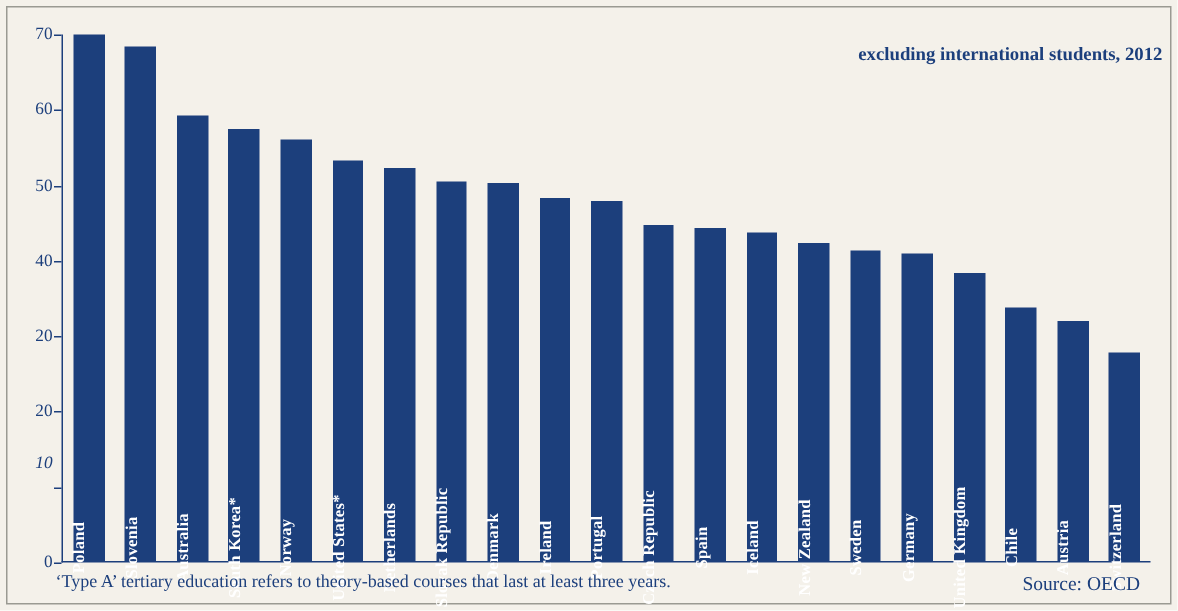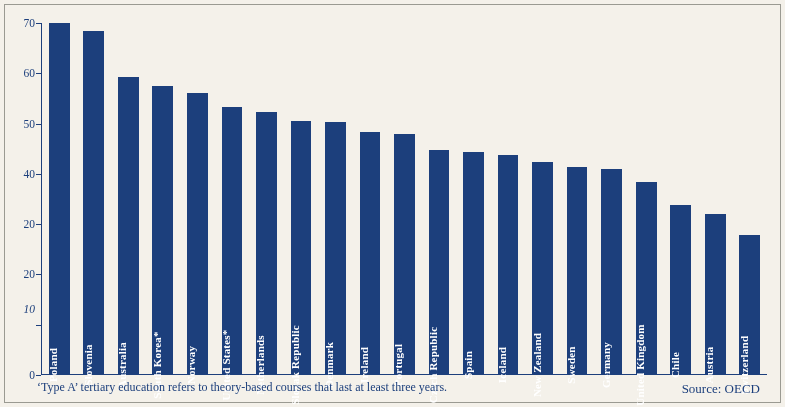--- a/index.html
+++ b/index.html
@@ -143,20 +143,21 @@
     white-space: nowrap;
   }
 </style>
 </head>
 <body>
 
 <div id="page">
   <div id="frame">
 
     <div id="title">
+      <span class="line">excluding international students, 2012</span>
     </div>
 
     <div id="plot">
       <div id="axis-left"></div>
       <div id="axis-bottom"></div>
       <div id="yticks">
           <span class="ytick-label" style="top: 352px;">0</span>
           <span class="ytick-mark" style="top: 352px;"></span>
           <span class="ytick-label" style="top: 286px; font-style: italic;">10</span>
           <span class="ytick-mark" style="top: 301.714px;"></span>

